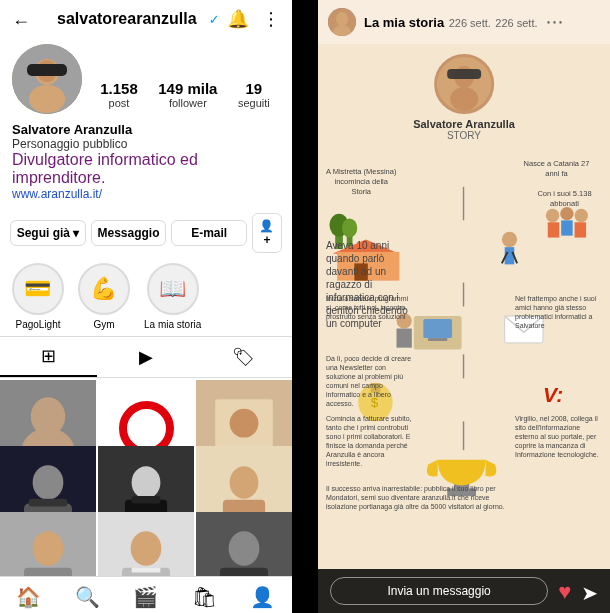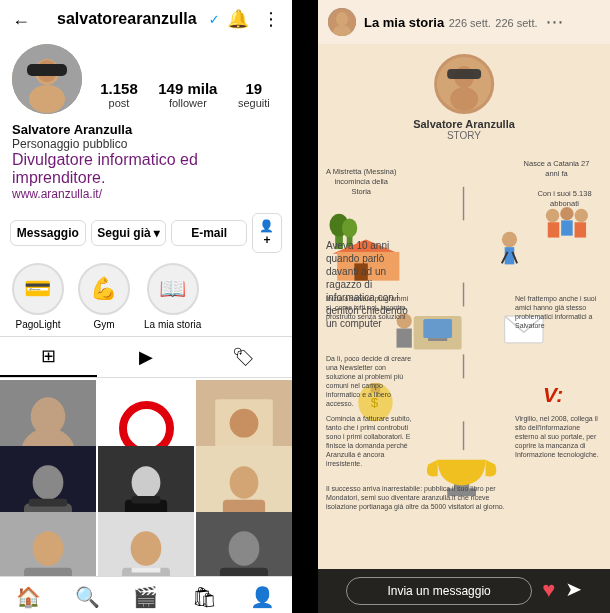--- a/index.html
+++ b/index.html
@@ -109,21 +109,21 @@
     .bio-tag {
       font-size: 12px;
       color: #333;
     }
     .bio-desc {
       font-size: 16px;
       color: #701a75;
     }
     .bio-link {
       font-size: 12px;
-      color: #701a75;
+      color: #1d4ed8;
     }
 
     
     .action-buttons {
       display: flex;
       padding: 4px 10px;
       gap: 5px;
       align-items: center;
     }
     .btn {
@@ -322,22 +322,22 @@
       color: #333;
     }
     .person-subtitle {
       font-size: 10px;
       color: #666;
     }
 
     
     .story-footer {
       display: flex;
-      align-items: flex-start;
-      padding: 8px 28px;
+      align-items: flex-end;
+      padding: 8px 12px;
       background: rgba(0,0,0,0.85);
       gap: 10px;
     }
     .story-message-btn {
       flex: 1;
       border: 1px solid rgba(255,255,255,0.5);
       border-radius: 20px;
       padding: 6px 12px;
       color: #fff;
       font-size: 12px;
@@ -410,25 +410,25 @@
 
   <div class="bio-section">
     <div class="bio-name">Salvatore Aranzulla</div>
     <div class="bio-tag">Personaggio pubblico</div>
     <div class="bio-desc">Divulgatore informatico ed imprenditore.</div>
     <div class="bio-link">www.aranzulla.it/</div>
   </div>
 
   <div class="action-buttons">
     <button class="btn">
-      <span>Messaggio</span>
+      <span>Segui già</span>
+      <span>▾</span>
     </button>
     <button class="btn">
-      <span>Segui già</span>
-      <span>▾</span>
+      <span>Messaggio</span>
     </button>
     <button class="btn">
       <span>E-mail</span>
     </button>
     <button class="btn btn-person">
       <span>👤+</span>
     </button>
   </div>
 
   <div class="highlights">

